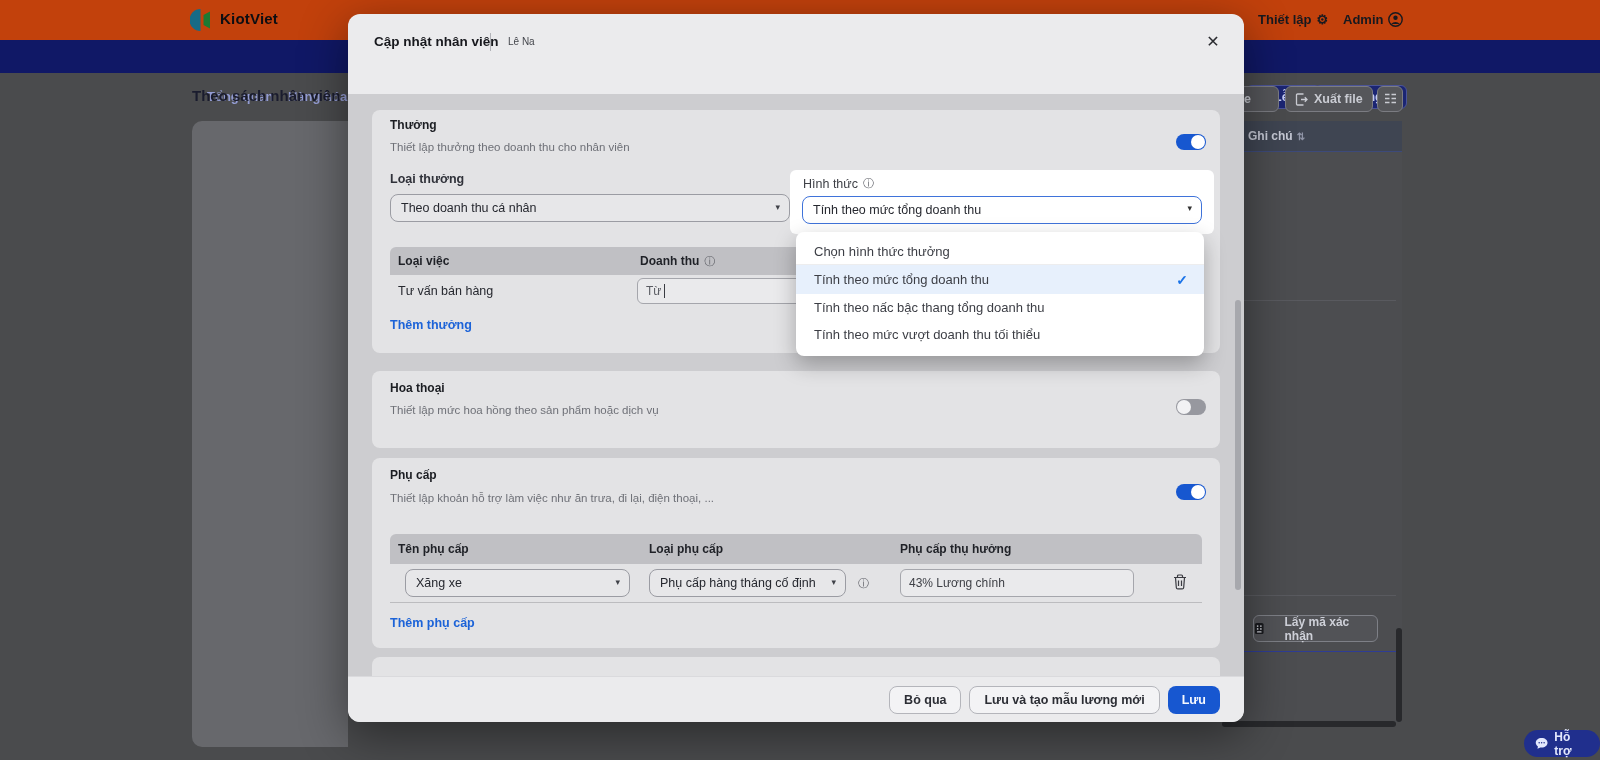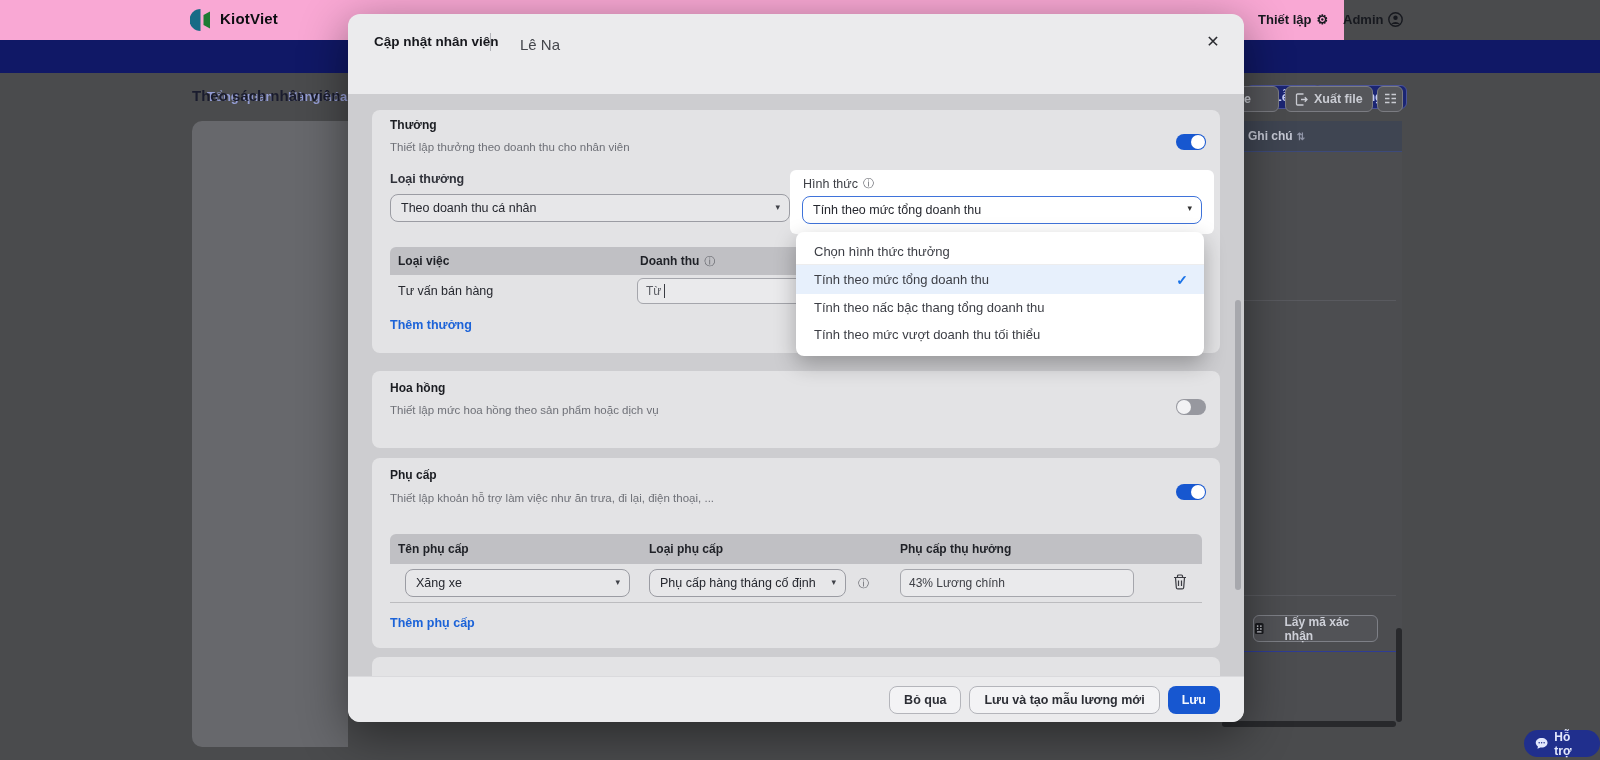--- a/index.html
+++ b/index.html
@@ -4,21 +4,21 @@
 <style>
   html,body{margin:0;padding:0}
   body{
     width:1600px;height:760px;position:relative;overflow:hidden;
     font-family:"Liberation Sans", sans-serif;
     background:#4a4b4d;
     -webkit-font-smoothing:antialiased;
   }
   .abs{position:absolute}
   
-  .topbar{left:0;top:0;width:1344px;height:40px;background:#f9a8d4}
+  .topbar{left:0;top:0;width:1600px;height:40px;background:#c2410c}
   .brand{left:220px;top:10px;font-size:15px;font-weight:800;color:#0d0e12;letter-spacing:.2px}
   .top-right{top:12px;font-size:13px;font-weight:700;color:#17191f;display:flex;align-items:center;gap:5px}
   .navbar{left:0;top:40px;width:1600px;height:33px;background:#101866}
   .nav-item{top:49px;font-size:13px;font-weight:700;color:#939cd3}
   .nav-btn{top:45px;height:24px;border:1px solid #4b5498;border-radius:6px;background:#1b2573;
     color:#c3cbf2;font-size:12.5px;font-weight:700;display:flex;align-items:center;gap:6px;padding:0 9px;box-sizing:border-box}
   .page-title{left:192px;top:87px;font-size:15px;font-weight:800;color:#1a1c2e}
   .side-card{left:192px;top:121px;width:156px;height:626px;background:#67686c;border-radius:10px 0 0 10px}
   .f-label{left:204px;font-size:12.5px;font-weight:700;color:#15161b}
   .f-opt{left:224px;font-size:12.5px;color:#1d1e24}
@@ -44,21 +44,21 @@
     font-size:12px;font-weight:700;color:#ced0d8}
   .vscroll{left:1396px;top:628px;width:6px;height:94px;background:#28292c;border-radius:3px}
   .hscroll{left:1222px;top:721px;width:174px;height:6px;background:#28292c;border-radius:3px}
   .support{left:1524px;top:730px;height:27px;background:#202f8d;border-radius:14px;
     display:flex;align-items:center;gap:6px;padding:0 11px;font-size:12px;font-weight:700;color:#e3e8fd}
   
   .modal{left:348px;top:14px;width:896px;height:708px;background:#ebebed;border-radius:12px;
     box-shadow:0 12px 48px rgba(0,0,0,.45);overflow:hidden}
   .m-title{left:26px;top:20px;font-size:13.5px;font-weight:800;color:#17181d}
   .m-sep{left:142px;top:19px;width:1px;height:18px;background:#b2b3b8}
-  .m-name{left:172px;top:22px;font-size:15px;color:#44464c}
+  .m-name{left:160px;top:22px;font-size:10px;color:#44464c}
   .m-close{right:20px;top:16px;font-size:16px;color:#2b2c31;width:22px;height:22px;display:flex;align-items:center;justify-content:center;cursor:pointer}
   .tabs{left:0;top:52px;width:896px;height:28px;border-bottom:1px solid #d8d8db;box-sizing:border-box}
   .tab{position:absolute;top:2px;font-size:13px;font-weight:700;padding-bottom:8px}
   .tab.inactive{color:#45474e}
   .tab.active{color:#1b63d8}
   .tab.active::after{content:"";position:absolute;left:0;right:0;bottom:-1px;height:3px;border-radius:2px;background:#1b63d8}
   .m-content{left:0;top:80px;right:0;bottom:46px;background:#cdcdd0;overflow:hidden;padding:16px 24px 0 24px;box-sizing:border-box}
   .card{position:relative;width:848px;background:#e3e3e5;border-radius:8px;box-sizing:border-box}
   .c-title{position:absolute;left:18px;top:8px;font-size:12px;font-weight:800;color:#1b1d22}
   .c-desc{position:absolute;left:18px;top:31px;font-size:11.5px;color:#6e7077}
@@ -255,21 +255,21 @@
           <div class="txt-input" style="left:247px;top:3px;width:420px">
             <span>Từ</span>
             <span class="cursor"></span>
           </div>
         </div>
       </div>
       <div class="add-link" style="top:208px">Thêm thưởng</div>
     </div>
 
     <div class="card" style="height:77px;margin-top:18px">
-      <div class="c-title" style="top:10px">Hoa hồng</div>
+      <div class="c-title" style="top:10px">Hoa thoại</div>
       <div class="c-desc" style="top:33px">Thiết lập mức hoa hồng theo sản phẩm hoặc dịch vụ</div>
       <div class="toggle off" style="top:28px">
           <div class="knob"></div>
         </div>
     </div>
 
     <div class="card" style="height:190px;margin-top:10px">
       <div class="c-title" style="top:10px">Phụ cấp</div>
       <div class="c-desc" style="top:34px">Thiết lập khoản hỗ trợ làm việc như ăn trưa, đi lại, điện thoại, ...</div>
       <div class="toggle on" style="top:26px">

